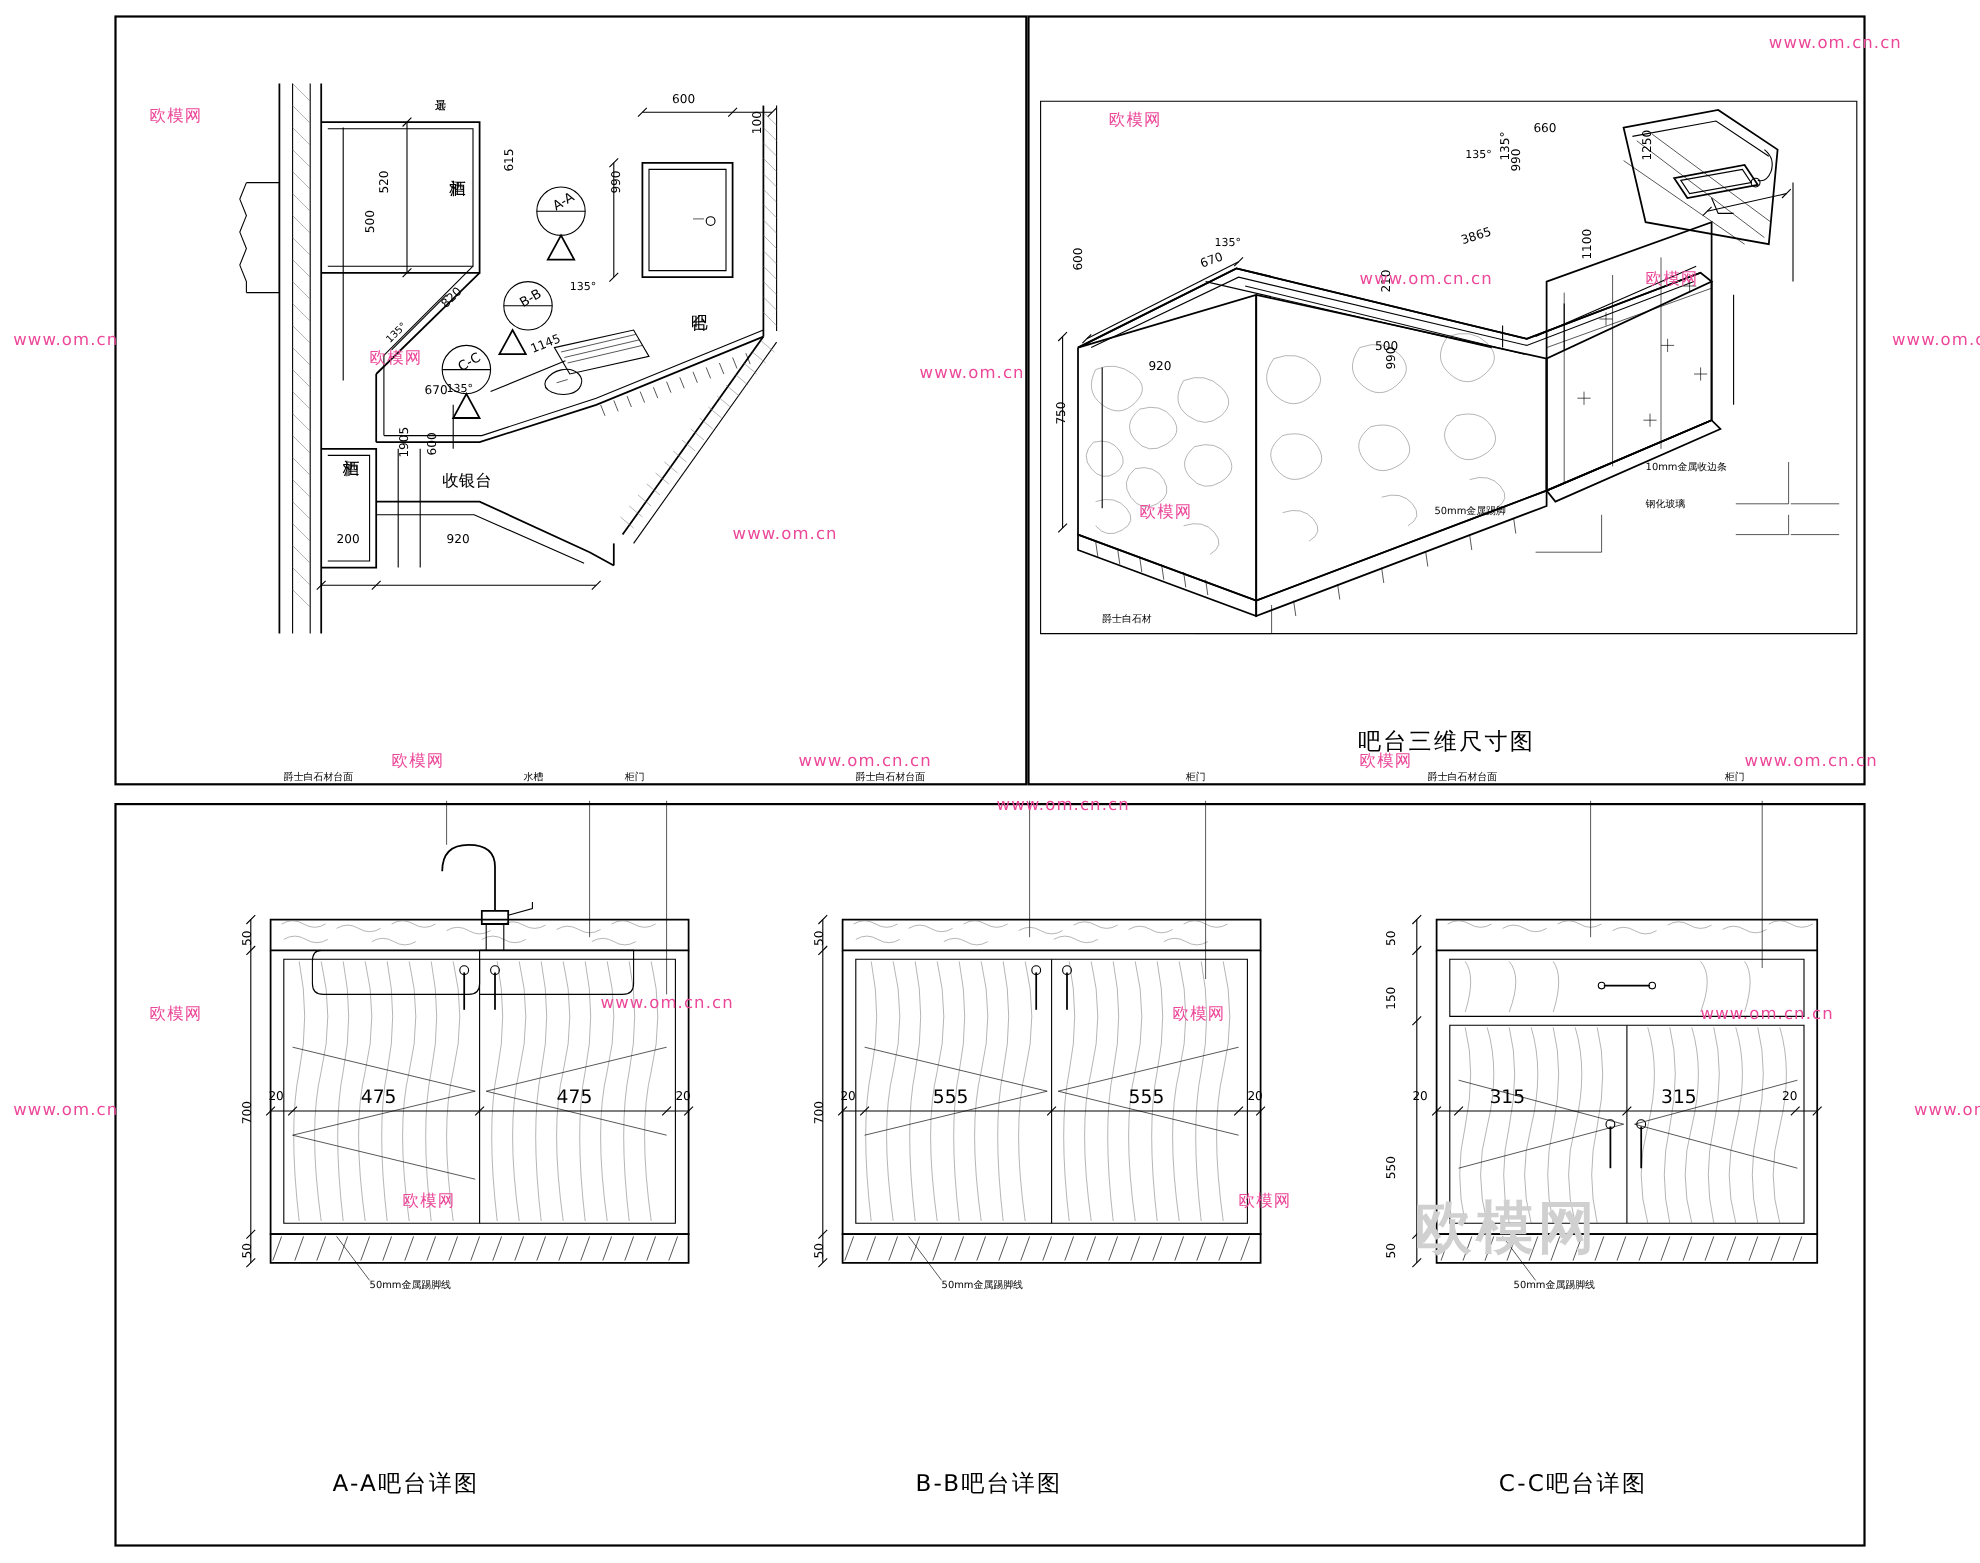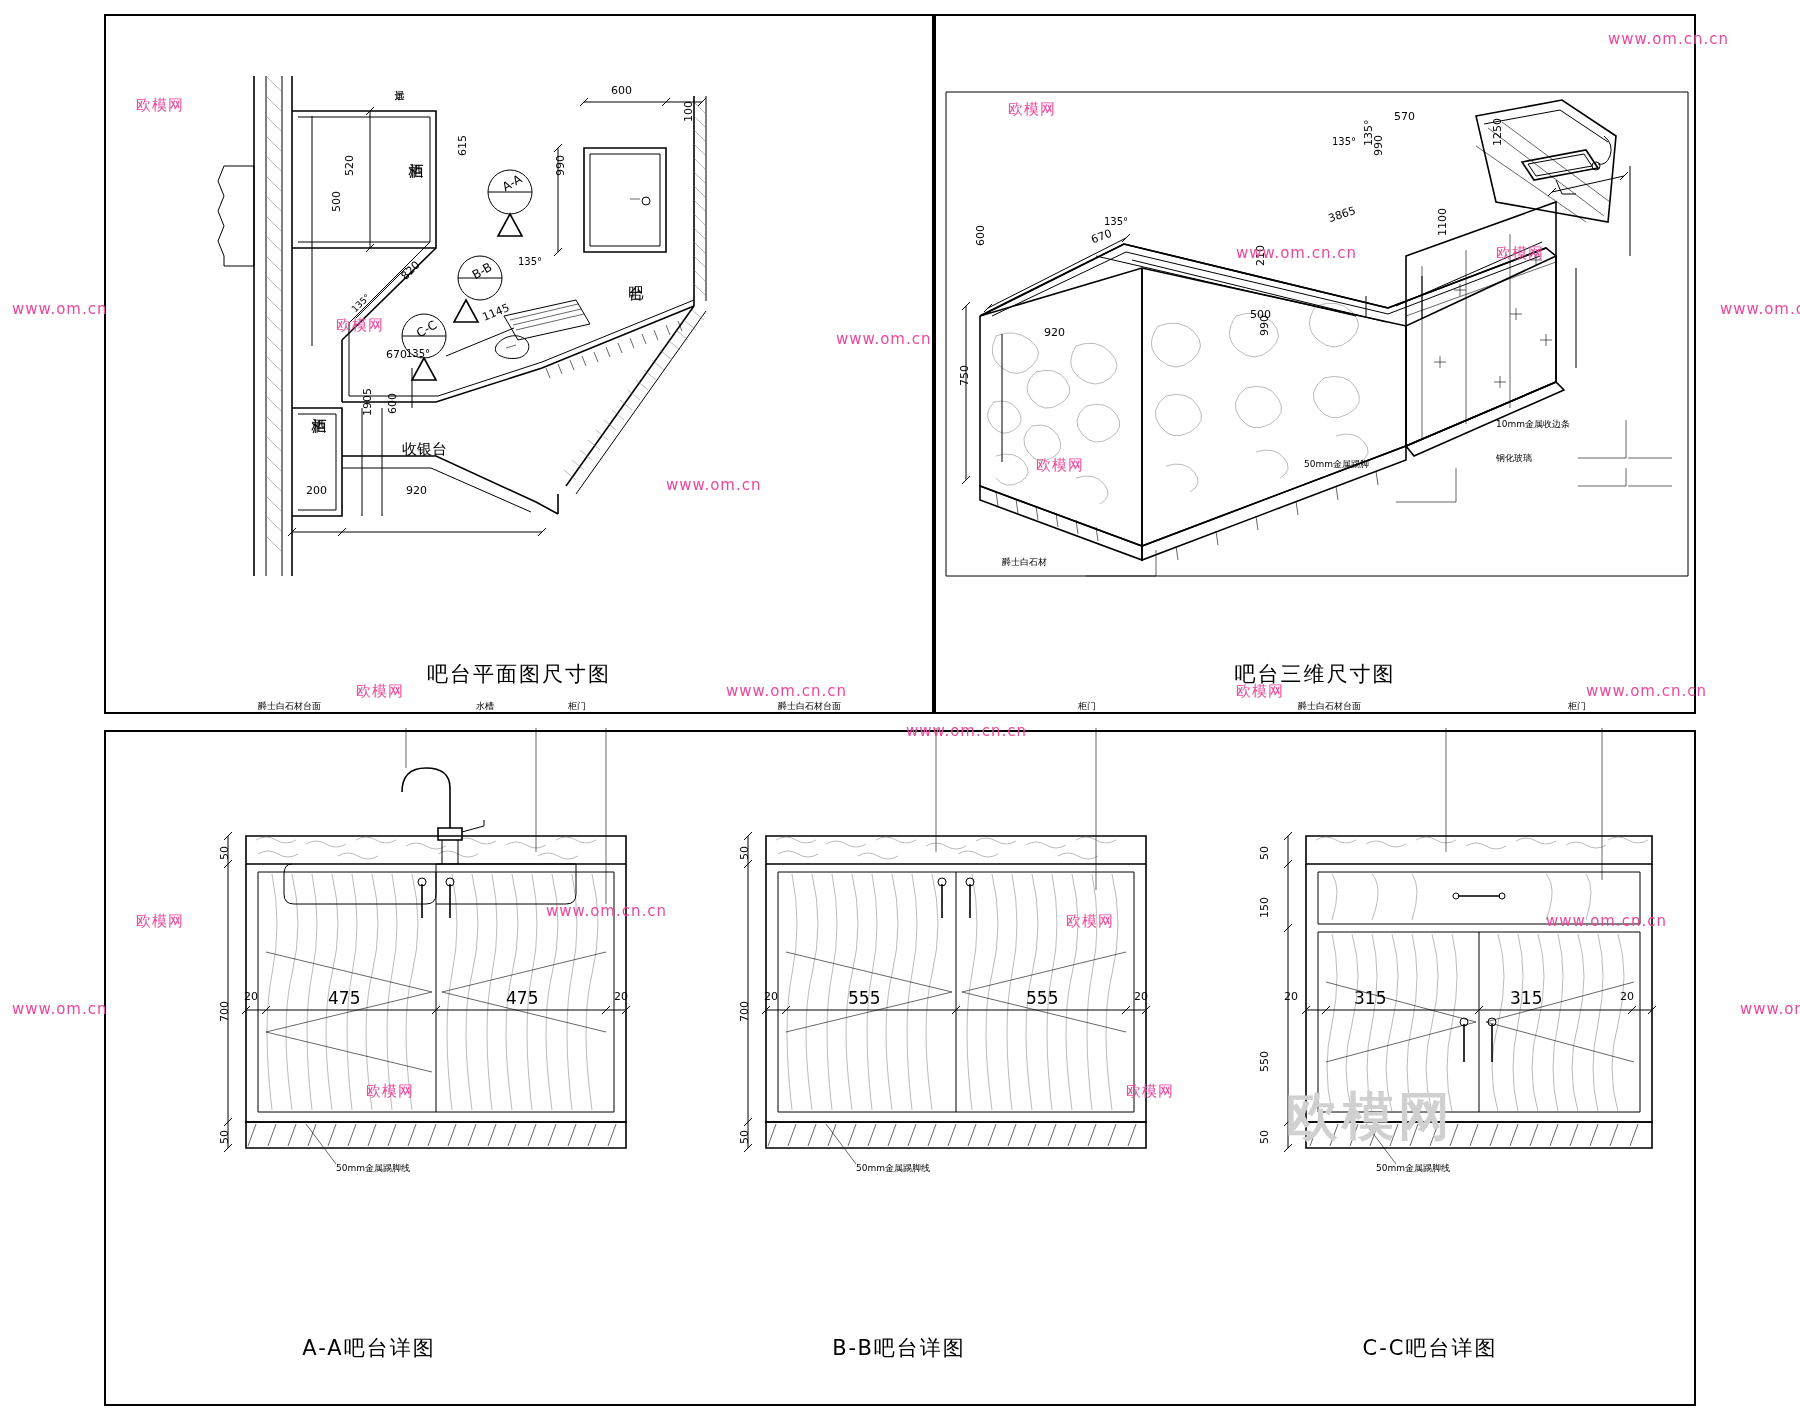--- a/index.html
+++ b/index.html
@@ -193,21 +193,21 @@
       <path class="tick" d="M432 520 L440 512"></path>
       <path class="thin" d="M276 392 L276 500"></path>
       <path class="thin" d="M256 392 L256 500"></path>
       <path class="thin" d="M306 352 L306 392"></path>
     </svg>
 
     <div class="lbl cn" style="left:286px;top:66px;writing-mode:vertical-rl;">远景</div>
     <div class="lbl cn" style="left:300px;top:135px;writing-mode:vertical-rl;font-size:15px;">酒柜</div>
     <div class="lbl cn" style="left:520px;top:258px;writing-mode:vertical-rl;font-size:15px;">吧台</div>
     <div class="lbl cn" style="left:203px;top:390px;writing-mode:vertical-rl;font-size:15px;">酒柜</div>
-    <div class="lbl cn" style="left:296px;top:424px;font-size:15px;">收银台</div>
+    <div class="lbl cn" style="left:296px;top:412px;font-size:15px;">收银台</div>
 
     <div class="dim" style="left:505px;top:68px;">600</div>
     <div class="dim v" style="left:576px;top:106px;">100</div>
     <div class="dim v" style="left:237px;top:160px;">520</div>
     <div class="dim v" style="left:350px;top:140px;">615</div>
     <div class="dim v" style="left:448px;top:160px;">990</div>
     <div class="dim v" style="left:224px;top:196px;">500</div>
     <div class="dim" style="left:294px;top:248px;transform:rotate(-45deg);">820</div>
     <div class="dim" style="left:376px;top:290px;transform:rotate(-22deg);">1145</div>
     <div class="dim" style="left:280px;top:332px;">670</div>
@@ -221,21 +221,20 @@
     <div class="dim" style="left:244px;top:282px;font-size:9px;transform:rotate(-45deg);">135°</div>
 
     <div class="lbl sm" style="left:396px;top:160px;font-size:12px;transform:rotate(-30deg);">A-A</div>
     <div class="lbl sm" style="left:366px;top:248px;font-size:12px;transform:rotate(-30deg);">B-B</div>
     <div class="lbl sm" style="left:310px;top:306px;font-size:12px;transform:rotate(-30deg);">C-C</div>
 
     <div class="wm" style="left:30px;top:80px;">欧模网</div>
     <div class="wm" style="left:230px;top:300px;">欧模网</div>
     <div class="wm" style="left:560px;top:460px;">www.om.cn</div>
   </div>
-  <div class="cap cn" style="left:104px;top:660px;width:830px;">吧台平面图尺寸图</div>
 
   <div class="panel" id="panel-3d">
     <svg width="762" height="700">
 
       <path class="thin" d="M10 76 L752 76 L752 560 L10 560 Z"></path>
 
       <path class="med" d="M44 300 L188 228 L452 292 L610 232 L620 240 L470 310 L206 252 Z"></path>
       <path class="thin" d="M56 300 L190 236 L452 298 L604 240"></path>
 
       <path class="med" d="M44 300 L188 228 L452 292 L610 232"></path>
@@ -332,21 +331,21 @@
       <path class="thin" d="M616 176 L688 160"></path>
       <path class="tick" d="M612 180 L620 172 M684 164 L692 156"></path>
       <path class="thin" d="M694 150 L694 240"></path>
       <path class="thin" d="M430 280 L430 300"></path>
       <path class="thin" d="M640 252 L640 352"></path>
       <path class="thin" d="M486 260 L486 302"></path>
       <path class="thin" d="M66 318 L66 446"></path>
       <path class="thin" d="M160 240 L420 300"></path>
     </svg>
 
-    <div class="dim" style="left:458px;top:94px;">570</div>
+    <div class="dim" style="left:458px;top:94px;">660</div>
     <div class="dim v" style="left:555px;top:130px;">1250</div>
     <div class="dim v" style="left:426px;top:130px;">135°</div>
     <div class="dim" style="left:392px;top:192px;transform:rotate(-18deg);">3865</div>
     <div class="dim v" style="left:500px;top:220px;">1100</div>
     <div class="dim" style="left:155px;top:214px;transform:rotate(-20deg);">670</div>
     <div class="dim v" style="left:38px;top:230px;">600</div>
     <div class="dim v" style="left:318px;top:250px;">210</div>
     <div class="dim" style="left:314px;top:292px;">500</div>
     <div class="dim" style="left:108px;top:310px;">920</div>
     <div class="dim v" style="left:22px;top:370px;">750</div>

